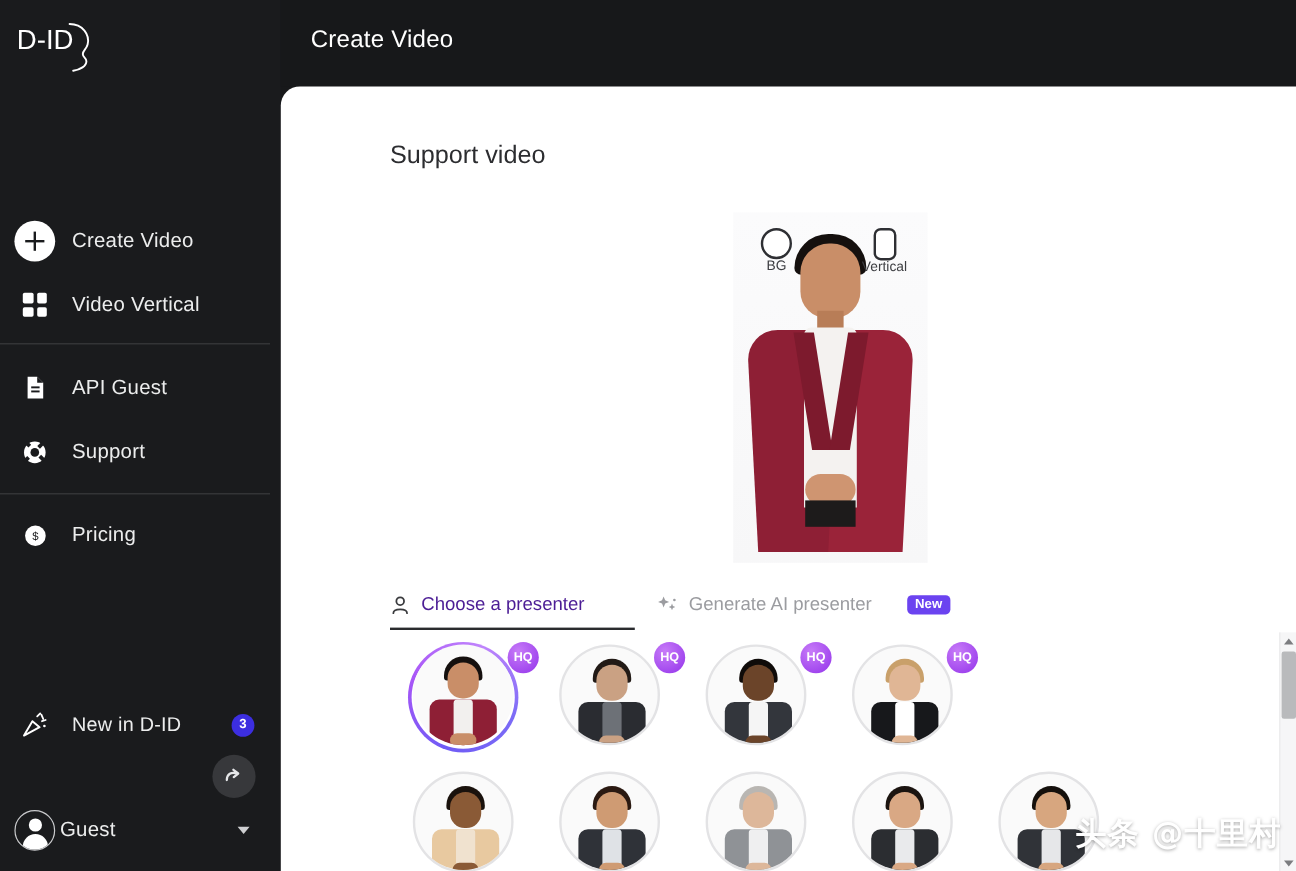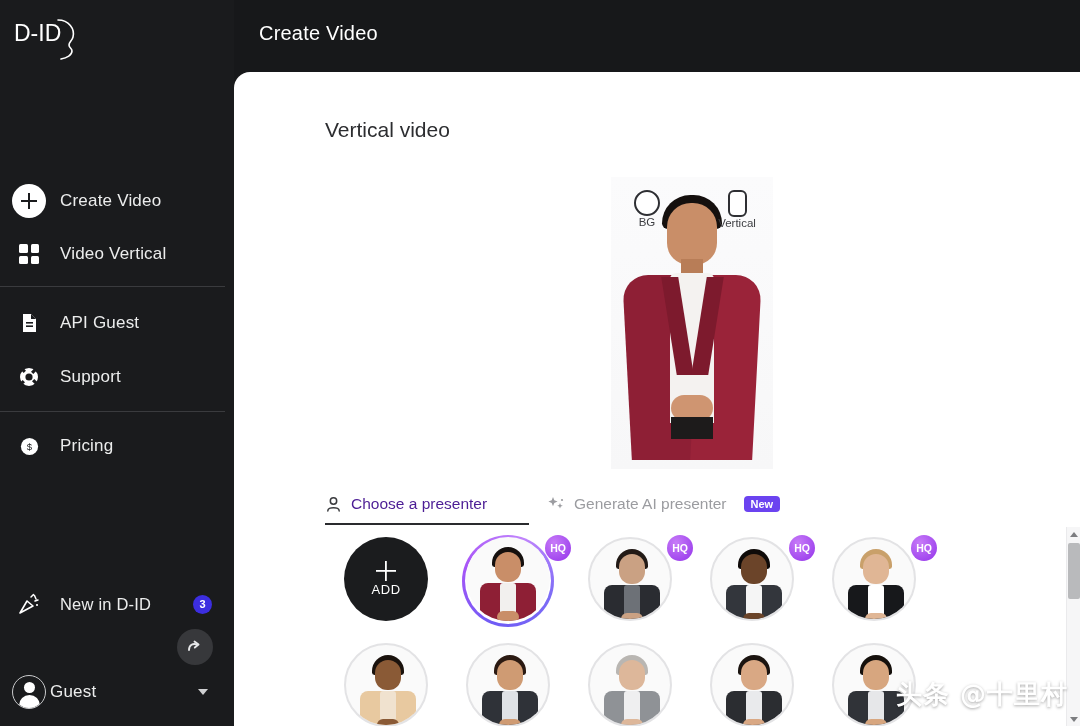--- a/index.html
+++ b/index.html
@@ -110,21 +110,21 @@
   .p-bottom { position:absolute; left:60px; top:240px; width:42px; height:22px; background:#1d1b1b; }
 
   
   #tabs { position:absolute; left:91px; top:412px; width:480px; height:42px; }
   .tab { position:absolute; top:0; height:40px; display:flex; align-items:center; gap:9px; cursor:pointer; }
   .tab-label { font-size:15.5px; }
   .tab.active .tab-label { color:#4c1d95; }
   .tab.inactive .tab-label { color:#9b9ca0; }
   .tab-underline { position:absolute; left:0; top:39px; width:204px; height:2px; background:#2a2b2e; }
   .new-badge {
-    margin-left:8px; background:#6b43f0; color:#fff; font-size:11px; font-weight:bold;
+    margin-left:20px; background:#6b43f0; color:#fff; font-size:11px; font-weight:bold;
     padding:2px 7px; border-radius:4px;
   }
 
   
   #grid-area { position:absolute; left:91px; top:457px; width:720px; height:200px; }
   .p-row { position:absolute; left:0; width:720px; height:100px; display:flex; gap:0; }
   .p-cell { width:122px; height:100px; position:relative; display:flex; align-items:center; justify-content:center; }
   .p-circle {
     width:84px; height:84px; border-radius:50%; position:relative; overflow:hidden;
     background:#fafafa; border:2px solid #e3e3e5; cursor:pointer;
@@ -272,21 +272,21 @@
     <span class="caret-down"></span>
   </div>
 </div>
 
 <div id="topbar">
   <div class="title">Create Video</div>
 </div>
 
 <div id="panel">
 
-  <div id="video-title">Vertical video</div>
+  <div id="video-title">Support video</div>
 
   <div id="preview">
     <div class="person">
       <div class="p-hair"></div>
       <div class="p-face"></div>
       <div class="p-neck"></div>
       <div class="p-jacketL"></div>
       <div class="p-jacketR"></div>
       <div class="p-shirt"></div>
       <div class="p-lapelL"></div>
@@ -324,26 +324,20 @@
         <circle cx="15" cy="5" r="1.1" fill="#9b9ca0"></circle>
       </svg>
       <span class="tab-label">Generate AI presenter</span>
       <span class="new-badge">New</span>
     </div>
   </div>
 
   <div id="grid-area">
     <div class="p-row" id="row0" style="top:0;">
         <div class="p-cell">
-          <div class="add-circle">
-            <span class="add-plus"></span>
-            <span class="add-text">ADD</span>
-          </div>
-        </div>
-        <div class="p-cell">
           <span class="sel-ring"></span>
           <div class="p-circle selected" style="position:relative;z-index:3;">
             <span class="mini">
               <span class="m-hair" style="left:26px;top:10px;width:32px;height:20px;background:#15100e;"></span>
               <span class="m-face" style="left:29px;top:15px;width:26px;height:30px;background:#c98e68;"></span>
               <span class="m-body" style="left:14px;top:46px;width:56px;height:42px;background:#8e1f35;"></span>
               <span class="m-shirt" style="left:34px;top:46px;width:16px;height:32px;background:#f2f0ee;"></span>
               <span class="m-shirt" style="left:31px;top:74px;width:22px;height:12px;border-radius:9px;background:#c98e68;"></span>
             </span>
           </div>

